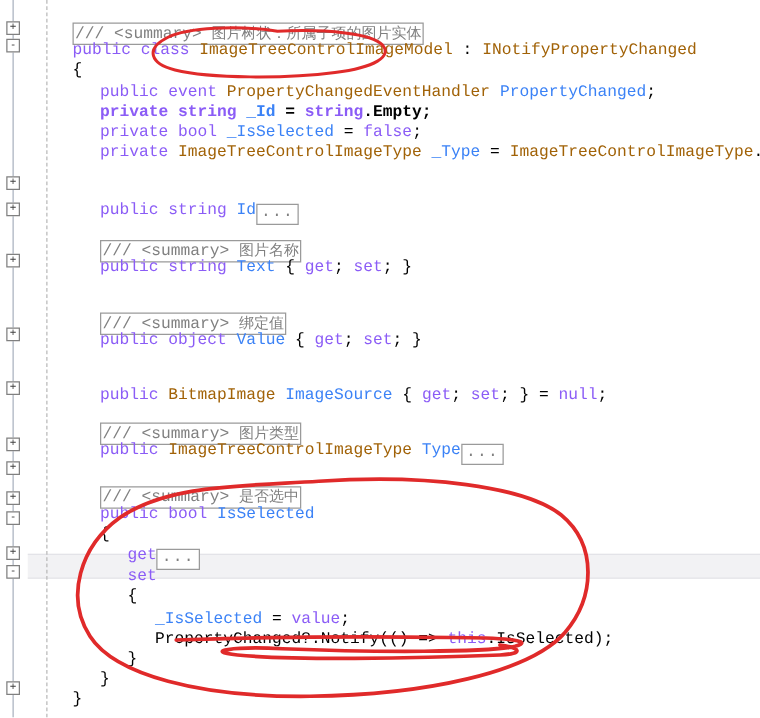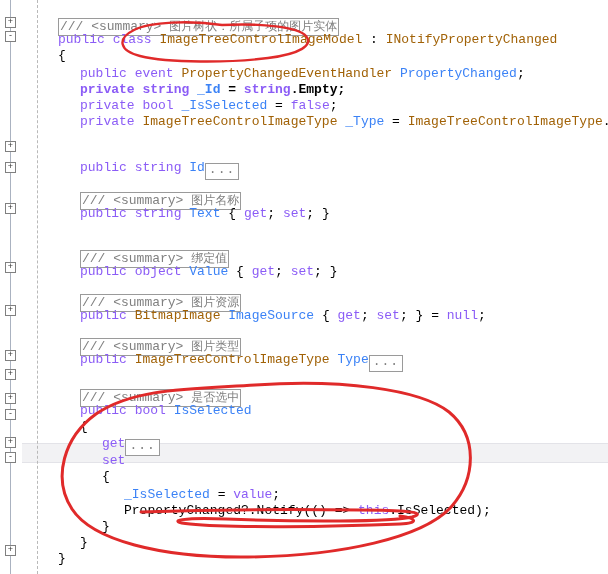--- a/index.html
+++ b/index.html
@@ -196,21 +196,20 @@
       <div class="line" style="top: 46px; left: 58px;"><span class="punc">{</span></div>
       <div class="line" style="top: 64px; left: 80px;"><span class="kw">public</span><span class="punc"> </span><span class="kw">event</span><span class="punc"> </span><span class="typ">PropertyChangedEventHandler</span><span class="punc"> </span><span class="id">PropertyChanged</span><span class="punc">;</span></div>
       <div class="line" style="top: 80px; left: 80px; font-weight: bold;"><span class="kw">private</span><span class="punc"> </span><span class="kw">string</span><span class="punc"> </span><span class="id">_Id</span><span class="punc"> = </span><span class="kw">string</span><span class="punc">.Empty;</span></div>
       <div class="line" style="top: 96px; left: 80px;"><span class="kw">private</span><span class="punc"> </span><span class="kw">bool</span><span class="punc"> </span><span class="id">_IsSelected</span><span class="punc"> = </span><span class="kw">false</span><span class="punc">;</span></div>
       <div class="line" style="top: 112px; left: 80px;"><span class="kw">private</span><span class="punc"> </span><span class="typ">ImageTreeControlImageType</span><span class="punc"> </span><span class="id">_Type</span><span class="punc"> = </span><span class="typ">ImageTreeControlImageType</span><span class="punc">.Default;</span></div>
       <div class="line" style="top: 158px; left: 80px;"><span class="kw">public</span><span class="punc"> </span><span class="kw">string</span><span class="punc"> </span><span class="id">Id</span><span class="ellipsis-chip">...</span></div>
       <div class="line" style="top: 188px; left: 80px;"><span class="doc-chip"><span>/// &lt;summary&gt; </span><span class="cn">图片名称</span></span></div>
       <div class="line" style="top: 204px; left: 80px;"><span class="kw">public</span><span class="punc"> </span><span class="kw">string</span><span class="punc"> </span><span class="id">Text</span><span class="punc"> { </span><span class="kw">get</span><span class="punc">; </span><span class="kw">set</span><span class="punc">; }</span></div>
       <div class="line" style="top: 246px; left: 80px;"><span class="doc-chip"><span>/// &lt;summary&gt; </span><span class="cn">绑定值</span></span></div>
       <div class="line" style="top: 262px; left: 80px;"><span class="kw">public</span><span class="punc"> </span><span class="kw">object</span><span class="punc"> </span><span class="id">Value</span><span class="punc"> { </span><span class="kw">get</span><span class="punc">; </span><span class="kw">set</span><span class="punc">; }</span></div>
-      <div class="line" style="top: 290px; left: 80px;"><span class="doc-chip"><span>/// &lt;summary&gt; </span><span class="cn">图片资源</span></span></div>
       <div class="line" style="top: 306px; left: 80px;"><span class="kw">public</span><span class="punc"> </span><span class="typ">BitmapImage</span><span class="punc"> </span><span class="id">ImageSource</span><span class="punc"> { </span><span class="kw">get</span><span class="punc">; </span><span class="kw">set</span><span class="punc">; } = </span><span class="kw">null</span><span class="punc">;</span></div>
       <div class="line" style="top: 334px; left: 80px;"><span class="doc-chip"><span>/// &lt;summary&gt; </span><span class="cn">图片类型</span></span></div>
       <div class="line" style="top: 350px; left: 80px;"><span class="kw">public</span><span class="punc"> </span><span class="typ">ImageTreeControlImageType</span><span class="punc"> </span><span class="id">Type</span><span class="ellipsis-chip">...</span></div>
       <div class="line" style="top: 385px; left: 80px;"><span class="doc-chip"><span>/// &lt;summary&gt; </span><span class="cn">是否选中</span></span></div>
       <div class="line" style="top: 401px; left: 80px;"><span class="kw">public</span><span class="punc"> </span><span class="kw">bool</span><span class="punc"> </span><span class="id">IsSelected</span></div>
       <div class="line" style="top: 417px; left: 80px;"><span class="punc">{</span></div>
       <div class="line" style="top: 434px; left: 102px;"><span class="kw">get</span><span class="ellipsis-chip">...</span></div>
       <div class="line" style="top: 451px; left: 102px;"><span class="kw">set</span></div>
       <div class="line" style="top: 467px; left: 102px;"><span class="punc">{</span></div>
       <div class="line" style="top: 485px; left: 124px;"><span class="id">_IsSelected</span><span class="punc"> = </span><span class="kw">value</span><span class="punc">;</span></div>

